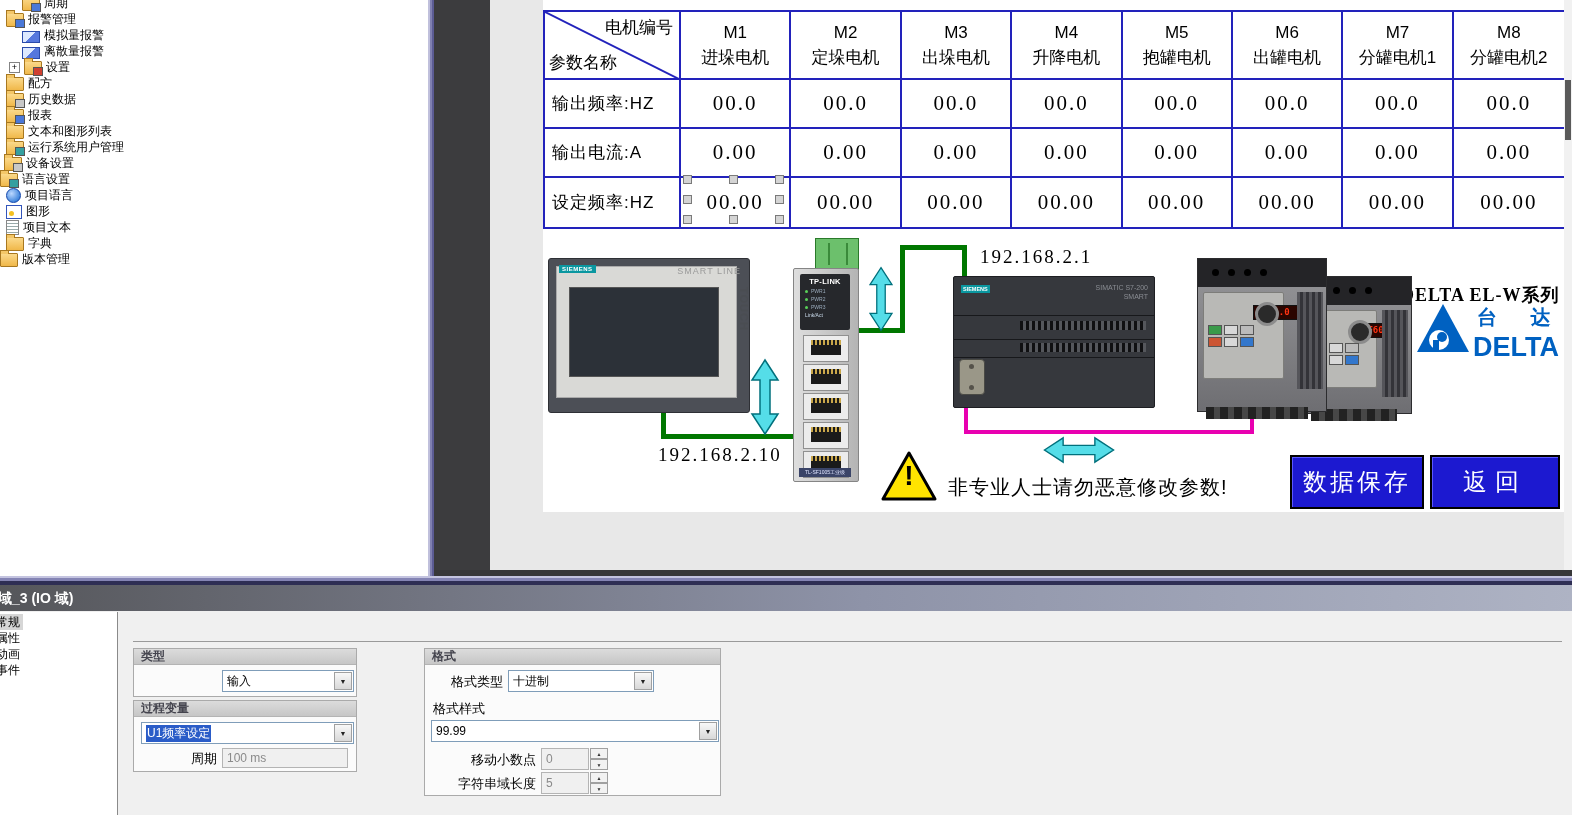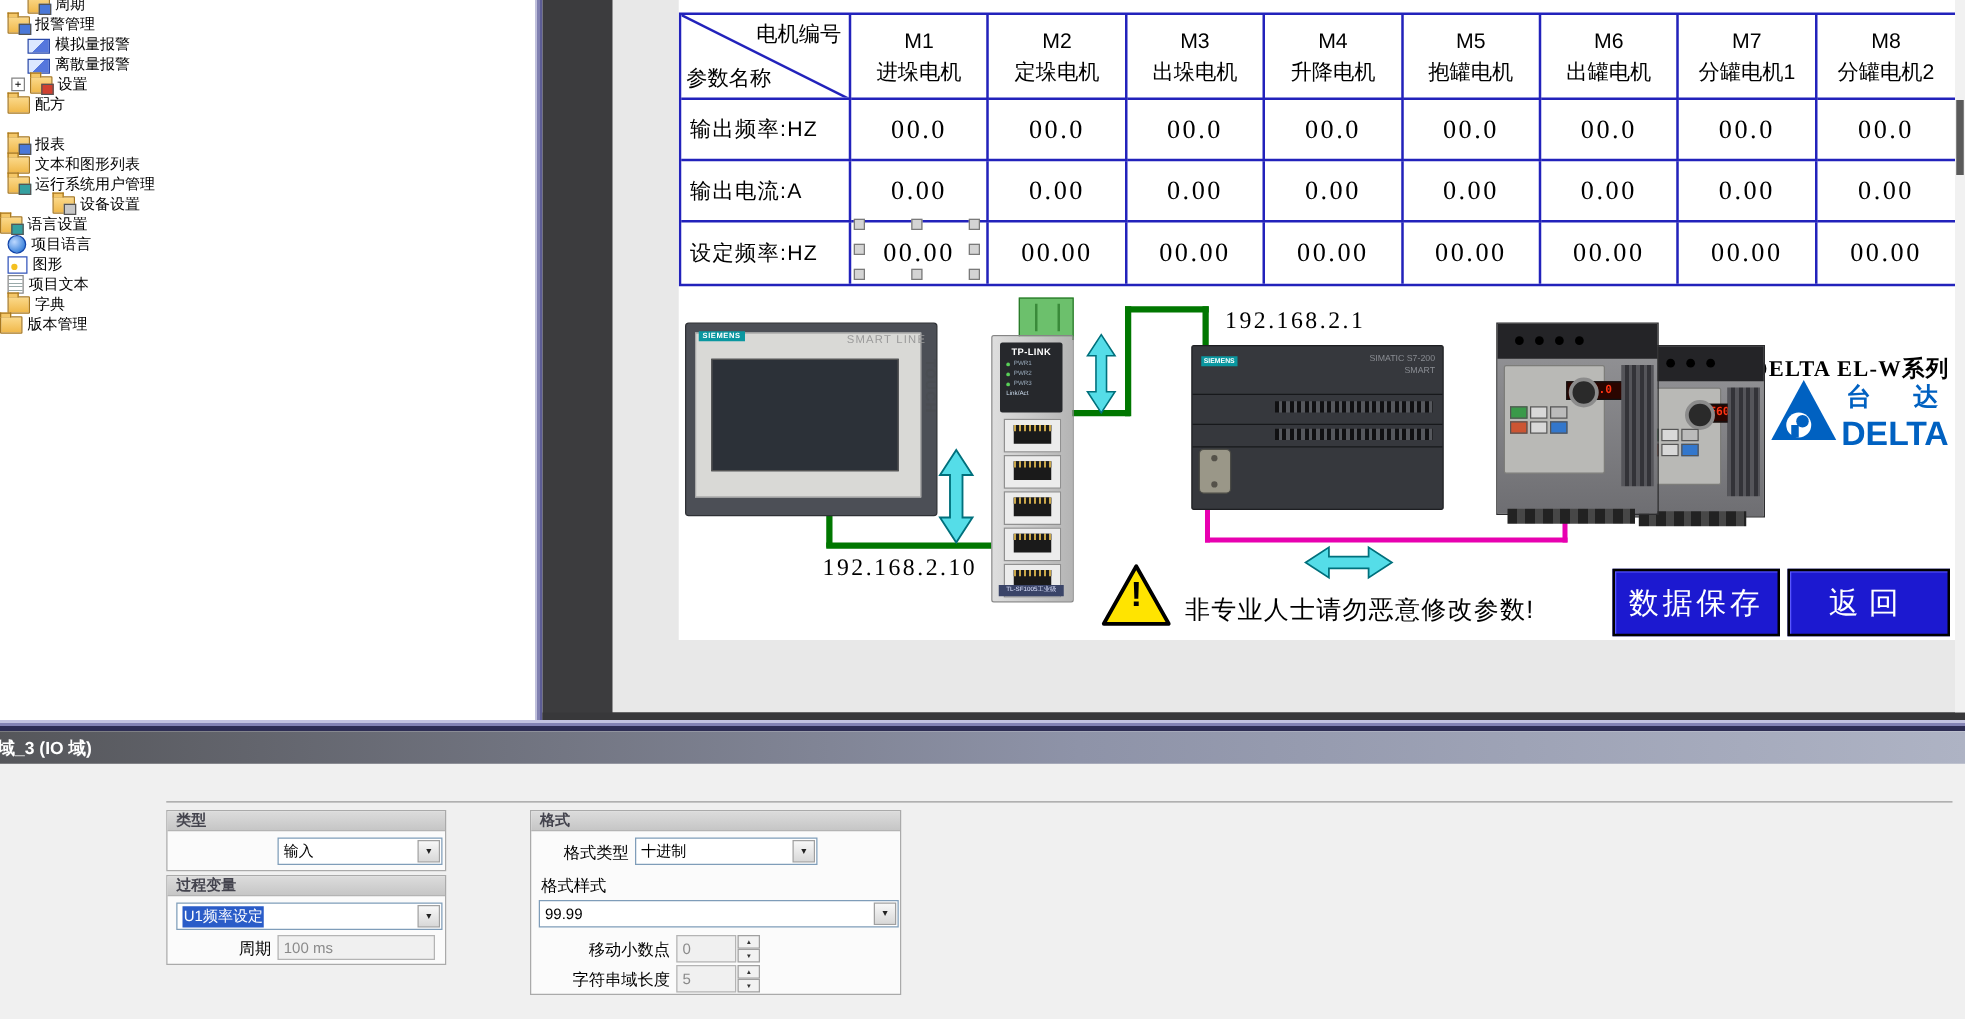--- a/index.html
+++ b/index.html
@@ -167,37 +167,43 @@
         <span class="expbox">+</span>
         <span class="tico folder">
           <i class="ov red"></i>
         </span>
         <span class="tlabel">设置</span>
       </div>
       <div class="trow" style="top: 75px; padding-left: 6px;">
         <span class="tico folder"></span>
         <span class="tlabel">配方</span>
       </div>
+      <div class="trow" style="top: 91px; padding-left: 6px;">
+        <span class="tico folder">
+          <i class="ov gray"></i>
+        </span>
+        <span class="tlabel">历史数据</span>
+      </div>
       <div class="trow" style="top: 107px; padding-left: 6px;">
         <span class="tico folder">
           <i class="ov blue"></i>
         </span>
         <span class="tlabel">报表</span>
       </div>
       <div class="trow" style="top: 123px; padding-left: 6px;">
         <span class="tico folder"></span>
         <span class="tlabel">文本和图形列表</span>
       </div>
       <div class="trow" style="top: 139px; padding-left: 6px;">
         <span class="tico folder">
           <i class="ov teal"></i>
         </span>
         <span class="tlabel">运行系统用户管理</span>
       </div>
-      <div class="trow" style="top: 155px; padding-left: 4px; margin-left: 38px;">
+      <div class="trow" style="top: 155px; padding-left: 4px;">
         <span class="tico folder">
           <i class="ov gray"></i>
         </span>
         <span class="tlabel">设备设置</span>
       </div>
       <div class="trow" style="top: 171px;">
         <span class="tico folder">
           <i class="ov teal"></i>
         </span>
         <span class="tlabel">语言设置</span>
@@ -448,20 +454,26 @@
 
     <div id="canvas-vscroll">
         <div class="thumb"></div>
       </div>
   </div>
 
   <div id="h-splitter"></div>
 
   <div id="bottom-panel">
     <div id="panel-title">域_3 (IO 域)</div>
+    <div id="panel-nav">
+        <div class="navitem sel">常规</div>
+        <div class="navitem">属性</div>
+        <div class="navitem">动画</div>
+        <div class="navitem">事件</div>
+      </div>
     <div id="panel-content">
       <div id="pc-sep"></div>
 
       <div class="gbox" id="g-type">
         <div class="ghead">类型</div>
         <div class="flabel" style="left:20px;top:24px;width:63px;margin-top:31px;">模式</div>
         <div class="dd" style="left:88px;top:21px;width:126px;">
           <span>输入</span>
           <span class="arrow"></span>
         </div>

